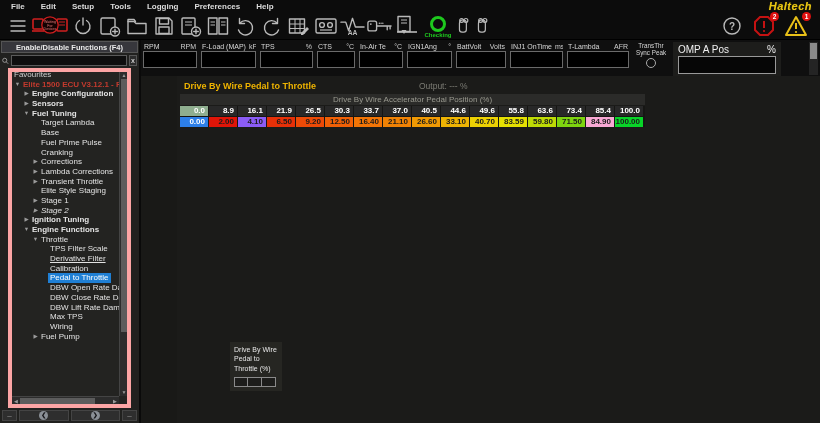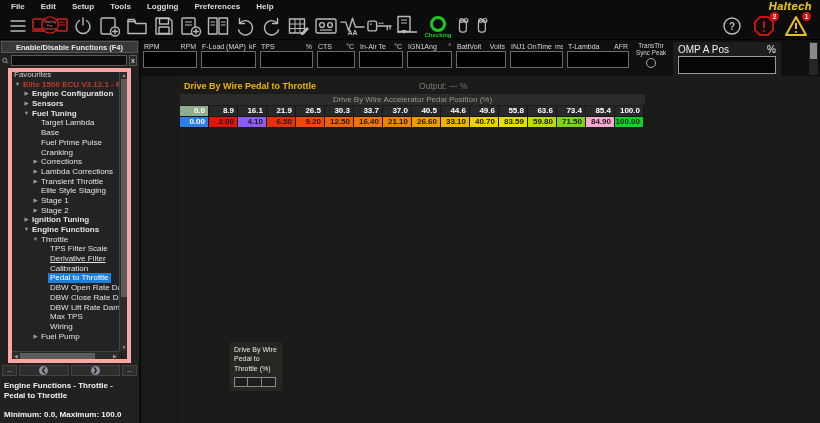--- a/index.html
+++ b/index.html
@@ -336,21 +336,21 @@
               <span class="lbl">Transient Throttle</span>
             </div>
             <div class="tree-row" style="padding-left: 20px;">
               <span class="arrow"></span>
               <span class="lbl">Elite Style Staging</span>
             </div>
             <div class="tree-row" style="padding-left: 20px;">
               <span class="arrow">▶</span>
               <span class="lbl">Stage 1</span>
             </div>
-            <div class="tree-row" style="padding-left: 20px;">
+            <div class="tree-row" style="padding-left: 20px; font-style: italic;">
               <span class="arrow">▶</span>
               <span class="lbl">Stage 2</span>
             </div>
             <div class="tree-row bold" style="padding-left: 11px;">
               <span class="arrow">▶</span>
               <span class="lbl">Ignition Tuning</span>
             </div>
             <div class="tree-row bold" style="padding-left: 11px;">
               <span class="arrow">▼</span>
               <span class="lbl">Engine Functions</span>
@@ -413,24 +413,20 @@
       </div>
       <div class="nav-row">
         <div class="nav-sm">‒</div>
         <div class="nav-wide">
             <span class="nav-circle">❮</span>
           </div>
         <div class="nav-wide">
             <span class="nav-circle">❯</span>
           </div>
         <div class="nav-sm">‒</div>
-      </div>
-      <div class="info">
-        <div>Engine Functions - Throttle - Pedal to Throttle</div>
-        <div class="range">Minimum: 0.0, Maximum: 100.0</div>
       </div>
     </div>
 
     <div class="main">
 
       <div class="channel-strip">
         <div id="channels" style="display:flex;gap:4px;">
             <div class="gauge" style="width: 54px;">
               <div class="g-head">
                 <span>RPM</span>

